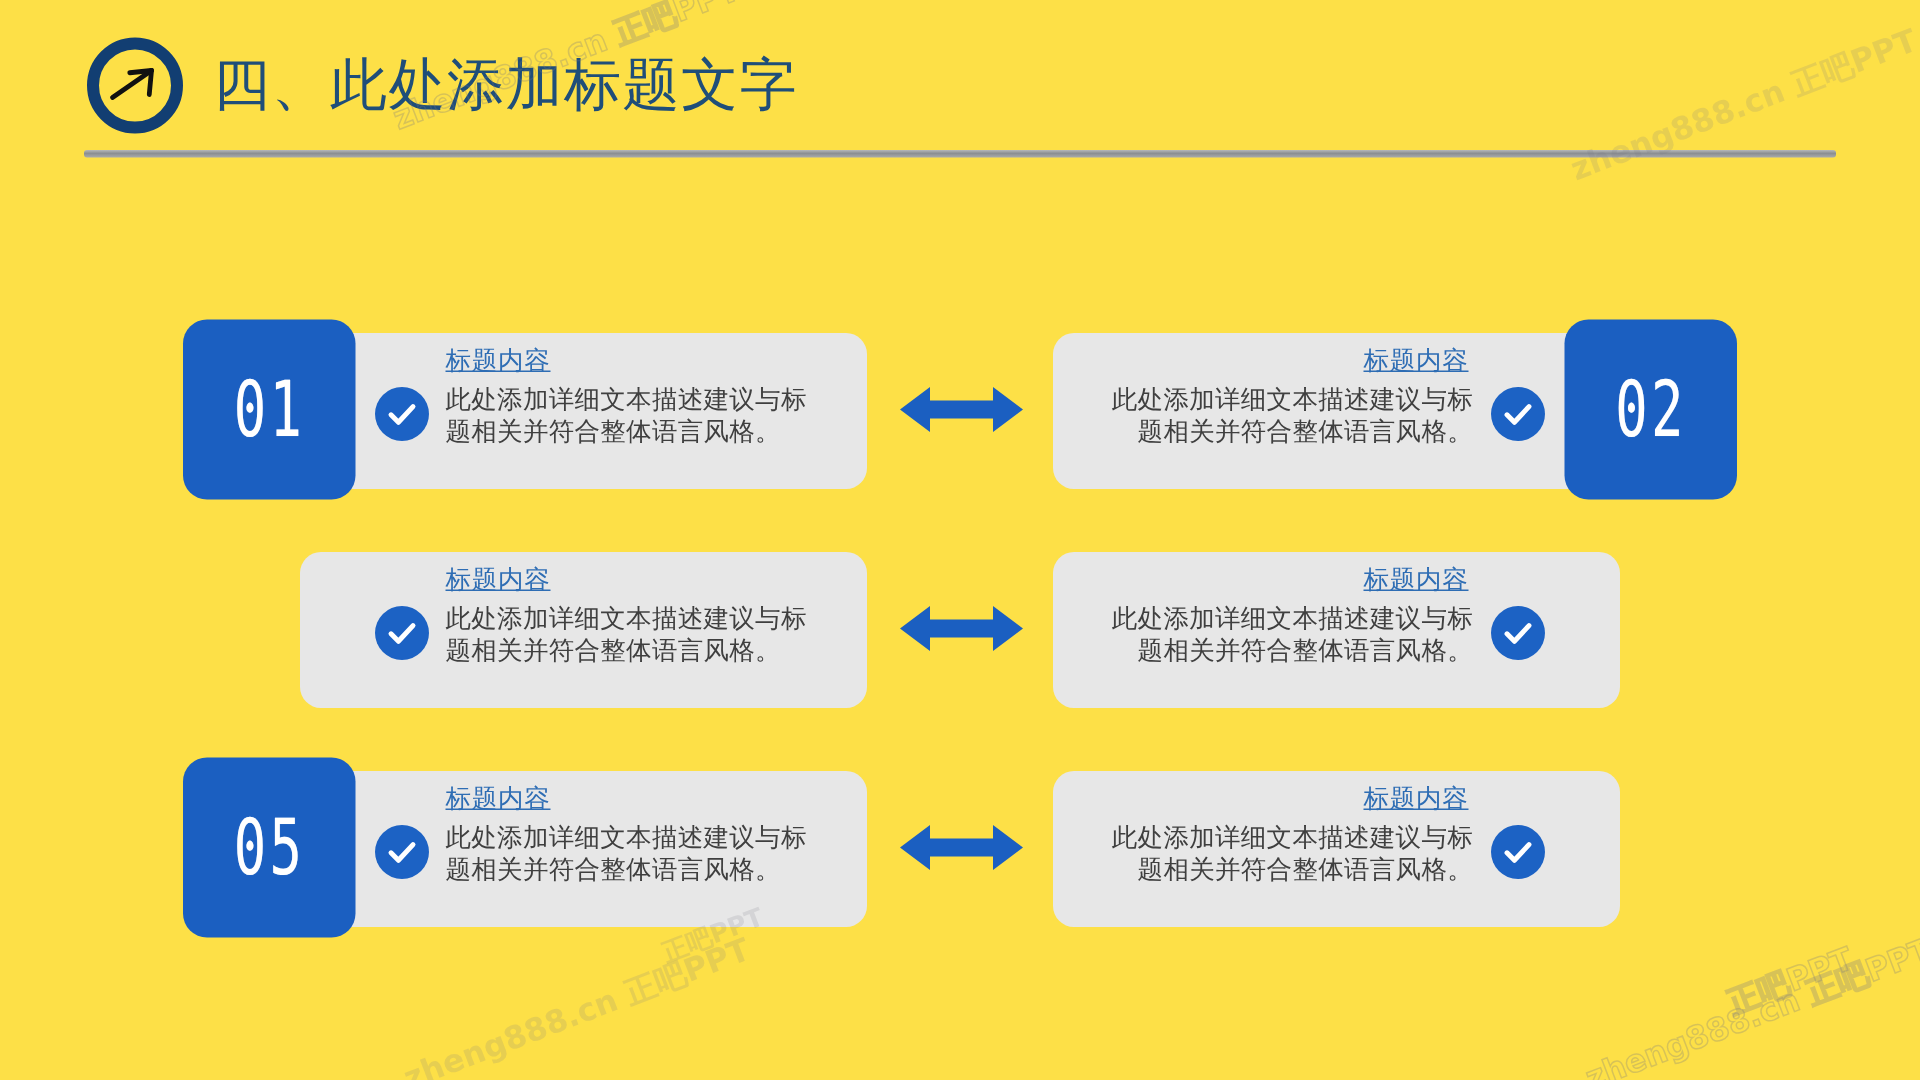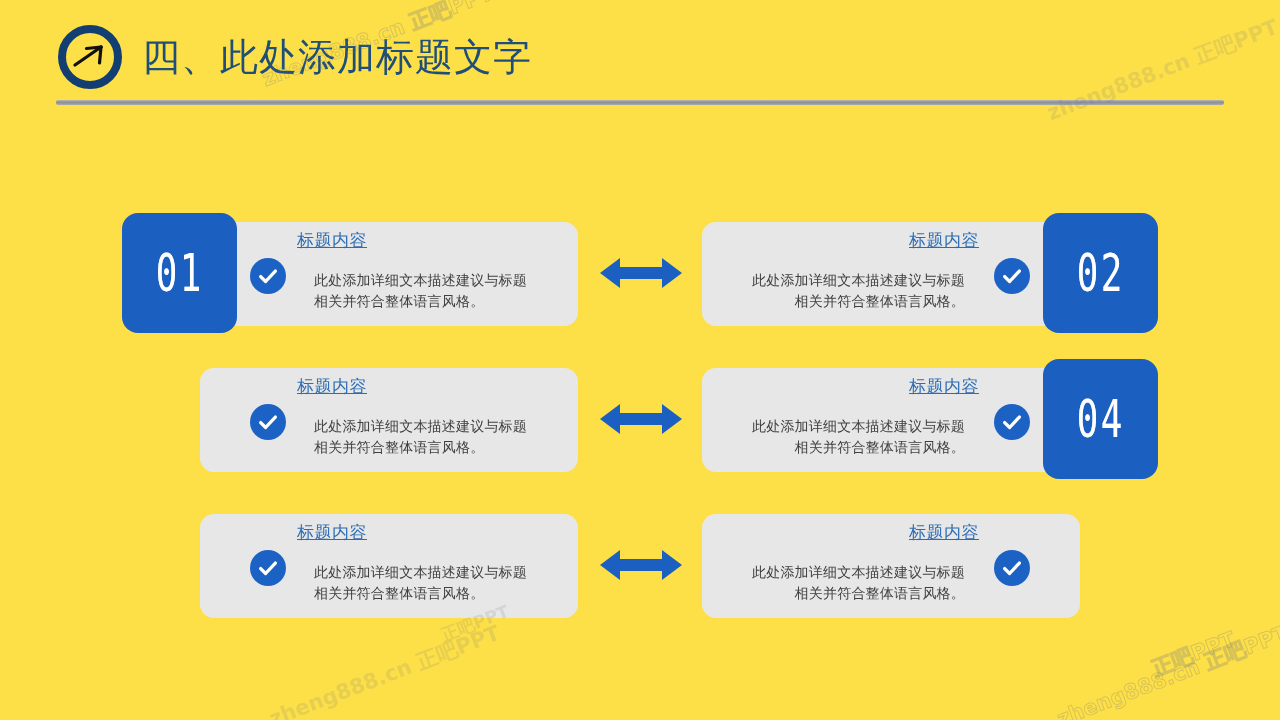--- a/index.html
+++ b/index.html
@@ -157,25 +157,25 @@
     line-height: 24px;
     color: #2e6db4;
     letter-spacing: 0.5px;
     margin: 0 0 3px 0;
     white-space: nowrap;
     text-decoration: underline;
   }
   .card-right .t-title { padding-right: 3px; }
 
   .t-body {
-    font-size: 14px;
+    font-size: 17px;
     line-height: 21px;
     color: #3f3f3f;
     letter-spacing: 0.2px;
-    margin: 17px;
+    margin: 0;
     font-family: Liberation Serif, serif;
   }
 
   
   .arrow {
     position: absolute;
     top: 42px;
     left: 600px;
     width: 82px;
     height: 36px;
@@ -287,39 +287,39 @@
       </div>
 
       <div class="arrow">
         <svg viewBox="0 0 82 36" aria-hidden="true">
           <polygon points="0,18 20,3 20,12 62,12 62,3 82,18 62,33 62,24 20,24 20,33" fill="#1b5fc1"></polygon>
         </svg>
       </div>
 
       <div class="card card-right">
         <div class="panel"></div>
+        <div class="check">
+          <svg viewBox="0 0 24 24" aria-hidden="true">
+            <path d="M4 12.6 L9.4 18 L20 6.6" fill="none" stroke="#ffffff" stroke-width="3.6" stroke-linecap="round" stroke-linejoin="round"></path>
+          </svg>
+        </div>
+        <div class="textwrap">
+          <p class="t-title">标题内容</p>
+          <p class="t-body">此处添加详细文本描述建议与标题相关并符合整体语言风格。</p>
+        </div>
+      </div>
+    </div>
+
+    <div class="row row-2">
+
+      <div class="card card-left">
+        <div class="panel"></div>
         <div class="numbox">
-          <span class="numtext">04</span>
-        </div>
-        <div class="check">
-          <svg viewBox="0 0 24 24" aria-hidden="true">
-            <path d="M4 12.6 L9.4 18 L20 6.6" fill="none" stroke="#ffffff" stroke-width="3.6" stroke-linecap="round" stroke-linejoin="round"></path>
-          </svg>
-        </div>
-        <div class="textwrap">
-          <p class="t-title">标题内容</p>
-          <p class="t-body">此处添加详细文本描述建议与标题相关并符合整体语言风格。</p>
-        </div>
-      </div>
-    </div>
-
-    <div class="row row-2">
-
-      <div class="card card-left">
-        <div class="panel"></div>
+          <span class="numtext">05</span>
+        </div>
         <div class="check">
           <svg viewBox="0 0 24 24" aria-hidden="true">
             <path d="M4 12.6 L9.4 18 L20 6.6" fill="none" stroke="#ffffff" stroke-width="3.6" stroke-linecap="round" stroke-linejoin="round"></path>
           </svg>
         </div>
         <div class="textwrap">
           <p class="t-title">标题内容</p>
           <p class="t-body">此处添加详细文本描述建议与标题相关并符合整体语言风格。</p>
         </div>
       </div>

